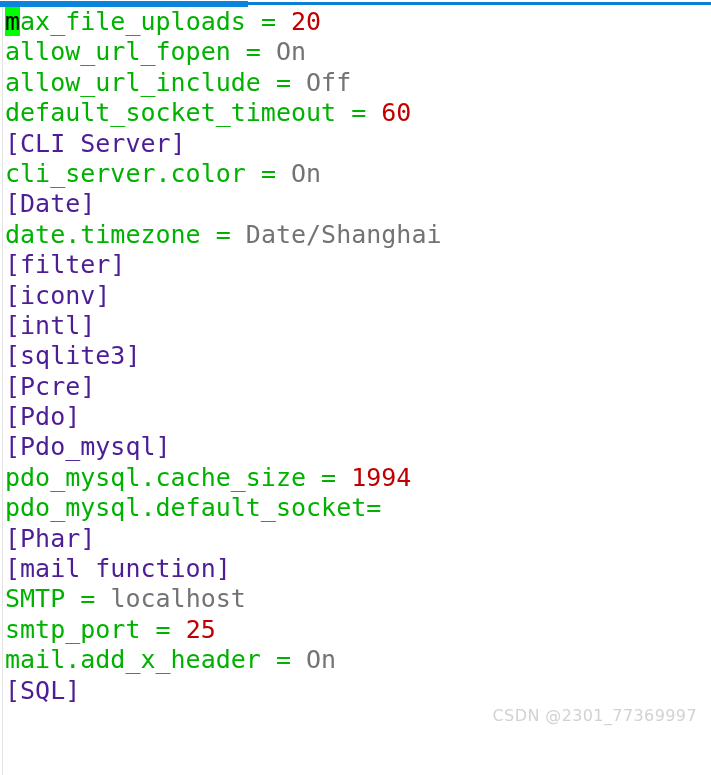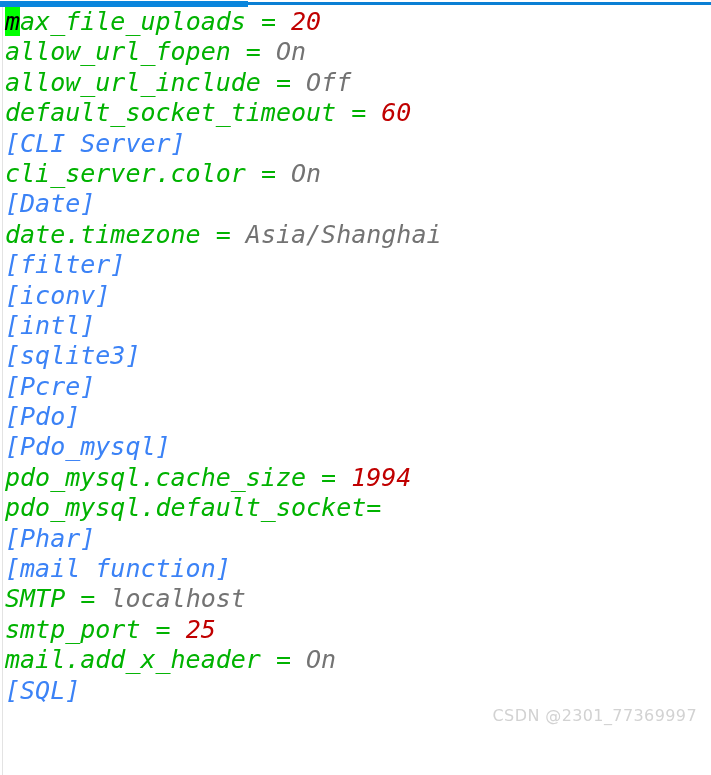--- a/index.html
+++ b/index.html
@@ -63,24 +63,23 @@
 
   .line {
     height: 30.4px;
     line-height: 30.4px;
     white-space: pre;
     font-size: 25px;
     font-family: "DejaVu Sans Mono", monospace;
     padding-left: 5px;
     letter-spacing: 0px;
     overflow: hidden;
-    font-style: italic;
   }
 
-  .tok-section { color: #3b82f6; }
+  .tok-section { color: #4c1d95; }
   .tok-key     { color: #00b200; }
   .tok-op      { color: #00b200; }
   .tok-val     { color: #737373; }
   .tok-num     { color: #c00000; }
 
   .cursor {
     background: #00ff00;
     color: #000000;
   }
 
@@ -106,21 +105,21 @@
 <div id="gutter-rule"></div>
 
 <div id="editor">
     <div class="line"><span class="cursor">m</span><span class="tok-key">ax_file_uploads</span><span class="tok-op"> = </span><span class="tok-num">20</span></div>
     <div class="line"><span class="tok-key">allow_url_fopen</span><span class="tok-op"> = </span><span class="tok-val">On</span></div>
     <div class="line"><span class="tok-key">allow_url_include</span><span class="tok-op"> = </span><span class="tok-val">Off</span></div>
     <div class="line"><span class="tok-key">default_socket_timeout</span><span class="tok-op"> = </span><span class="tok-num">60</span></div>
     <div class="line"><span class="tok-section">[CLI Server]</span></div>
     <div class="line"><span class="tok-key">cli_server.color</span><span class="tok-op"> = </span><span class="tok-val">On</span></div>
     <div class="line"><span class="tok-section">[Date]</span></div>
-    <div class="line"><span class="tok-key">date.timezone</span><span class="tok-op"> = </span><span class="tok-val">Asia/Shanghai</span></div>
+    <div class="line"><span class="tok-key">date.timezone</span><span class="tok-op"> = </span><span class="tok-val">Date/Shanghai</span></div>
     <div class="line"><span class="tok-section">[filter]</span></div>
     <div class="line"><span class="tok-section">[iconv]</span></div>
     <div class="line"><span class="tok-section">[intl]</span></div>
     <div class="line"><span class="tok-section">[sqlite3]</span></div>
     <div class="line"><span class="tok-section">[Pcre]</span></div>
     <div class="line"><span class="tok-section">[Pdo]</span></div>
     <div class="line"><span class="tok-section">[Pdo_mysql]</span></div>
     <div class="line"><span class="tok-key">pdo_mysql.cache_size</span><span class="tok-op"> = </span><span class="tok-num">1994</span></div>
     <div class="line"><span class="tok-key">pdo_mysql.default_socket</span><span class="tok-op">=</span><span class="tok-val"></span></div>
     <div class="line"><span class="tok-section">[Phar]</span></div>

